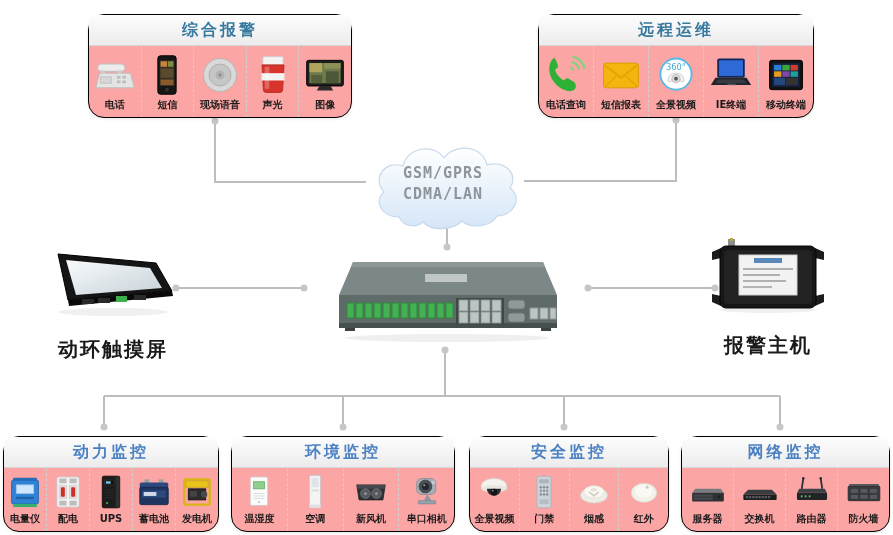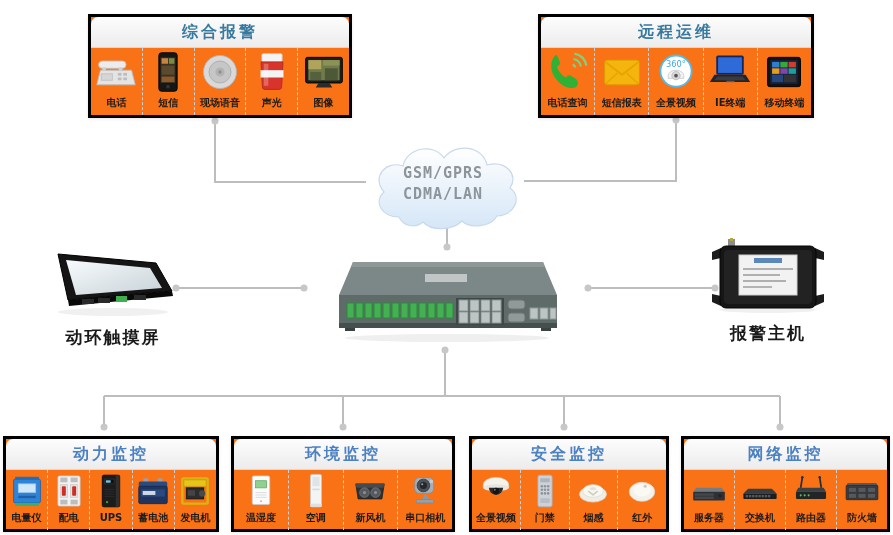--- a/index.html
+++ b/index.html
@@ -1,54 +1,54 @@
 <!DOCTYPE html>
 <html style="--top-title: #38799f; --bottom-title: #4b80c2; --item-label: #1c1c1c; --cloud-text: #8d949a;"><head>
 <meta charset="utf-8">
 <style>
   html,body{margin:0;padding:0;background:#fff;font-family:"DejaVu Sans","Liberation Sans",sans-serif;}
   .canvas{position:relative;width:893px;height:535px;background:#fff;overflow:hidden;}
   .wires{position:absolute;left:0;top:0;pointer-events:none;}
 
   
-  .group-box{position:absolute;background:#f97316;border:3px solid #000000;border-radius:0;
+  .group-box{position:absolute;background:#fca5a5;border:1px solid #000000;border-radius:16px;
              box-shadow:0 1px 3px rgba(0,0,0,.10);display:flex;flex-direction:column;box-sizing:border-box;}
   .g0{left:88px;top:14px;width:264px;height:104px;}
   .g1{left:538px;top:14px;width:276px;height:104px;}
   .g2{left:3px;top:436px;width:216px;height:96px;}
   .g3{left:231px;top:436px;width:224px;height:96px;}
   .g4{left:469px;top:436px;width:200px;height:96px;}
   .g5{left:681px;top:436px;width:209px;height:96px;}
   .box-header{height:30px;line-height:30px;text-align:center;font-weight:bold;font-size:16px;letter-spacing:3px;
               background:linear-gradient(#fdfdfd,#ececec);border-bottom:1px solid #d7d7d7;
               border-radius:7px 7px 0 0;}
   .top-acc .box-header{color:var(--top-title,#38799f);}
   .bot-acc .box-header{color:var(--bottom-title,#4b80c2);}
   .box-items{flex:1;display:flex;align-items:stretch;}
   .cell{flex:1 1 auto;display:flex;flex-direction:column;align-items:center;justify-content:flex-end;
         padding:2px 2px 4px 2px;min-width:0;}
   .cell + .cell{border-left:1px dashed #cfcfcf;}
-  .icon{flex:1;display:flex;align-items:flex-start;justify-content:center;}
+  .icon{flex:1;display:flex;align-items:flex-end;justify-content:center;}
   .top-acc .icon svg{height:44px;width:44px;}
   .bot-acc .icon svg{height:38px;width:40px;}
   .cell-label{font-size:10px;font-weight:bold;color:var(--item-label,#1c1c1c);white-space:nowrap;line-height:16px;}
 
   
   .cloud{position:absolute;left:362px;top:137px;width:162px;height:96px;font-weight:bold;}
   .cloud svg{position:absolute;left:0;top:0;}
   .cloud-text{position:absolute;left:0;top:26px;width:100%;text-align:center;
               font-family:"DejaVu Sans Mono","Liberation Mono",monospace;
               font-size:15px;line-height:21px;color:var(--cloud-text,#8d949a);letter-spacing:1px;}
 
   
   .device{position:absolute;text-align:center;}
   .dev-center{left:325px;top:250px;width:240px;height:95px;}
   .dev-touch{left:38px;top:246px;width:150px;}
   .dev-alarm{left:706px;top:238px;width:124px;}
-  .dev-label{font-size:17px;font-weight:bold;color:#1a1a1a;letter-spacing:2px;margin-top:4px;}
+  .dev-label{font-size:20px;font-weight:bold;color:#1a1a1a;letter-spacing:2px;margin-top:14px;}
 </style>
 </head>
 <body>
 
 <div class="canvas">
 
   <svg class="wires" width="893" height="535">
     <g stroke="#bdbdbd" stroke-width="2" fill="none">
       <path d="M215 121 V182 H366"></path>
       <path d="M676 120 V181 H524"></path>

